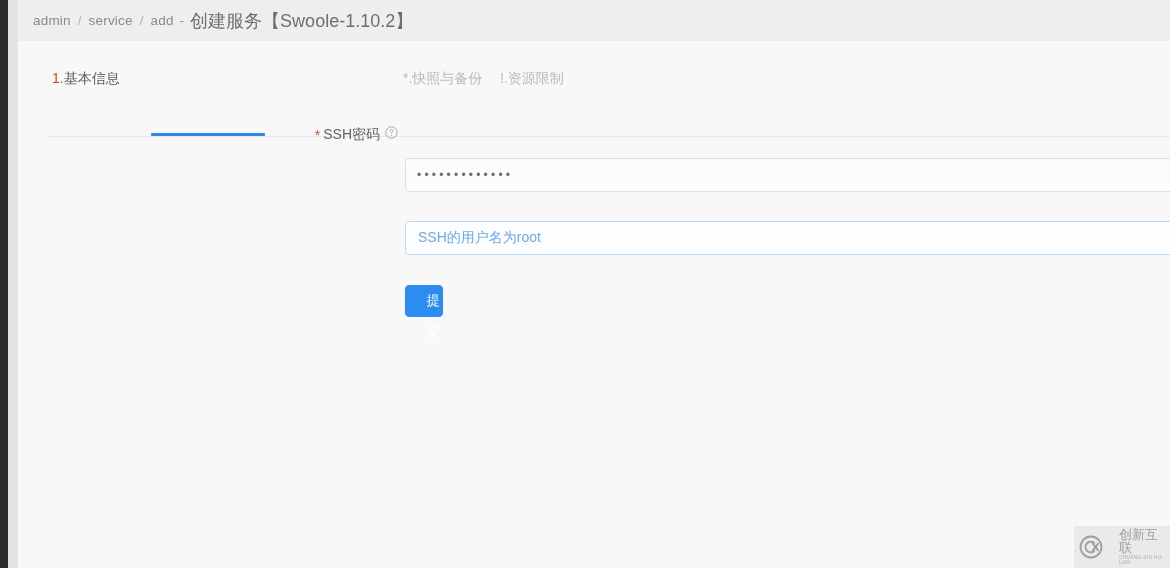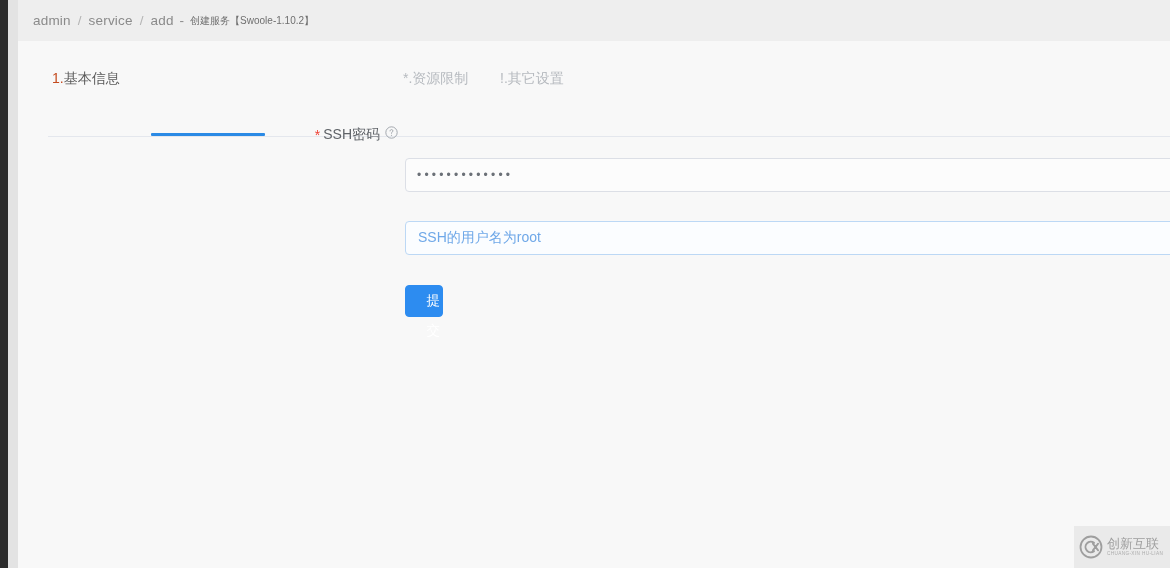--- a/index.html
+++ b/index.html
@@ -54,21 +54,21 @@
     font-size: 13.5px;
     color: #8a8a8a;
     letter-spacing: .2px;
   }
   .crumb-sep {
     font-size: 13.5px;
     color: #b4b4b4;
     margin: 0 7px;
   }
   .crumb-current {
-    font-size: 10px;
+    font-size: 18px;
     color: #6f6f6f;
   }
   .crumb-dash {
     font-size: 13.5px;
     color: #8a8a8a;
     margin: 0 6px;
   }
 
   
   .card {
@@ -215,21 +215,21 @@
     padding-left: 5px;
     box-sizing: border-box;
     opacity: .95;
   }
   .wm-logo {
     width: 24px;
     height: 24px;
     flex: 0 0 24px;
   }
   .wm-text {
-    margin-left: 4px;
+    margin-left: 16px;
     display: flex;
     flex-direction: column;
     justify-content: center;
     line-height: 1;
   }
   .wm-cn {
     font-size: 13px;
     color: #9a9a9a;
     letter-spacing: 0px;
   }
@@ -266,25 +266,25 @@
 
     <div class="tabs">
 
       <div class="tab" style="left:4px;">
         <span class="pfx">1.</span><span class="ttl">基本信息</span>
       </div>
 
 
 
       <div class="tab inactive" style="left:355px;">
-        <span class="pfx">*.</span><span class="ttl">资源限制</span>
+        <span class="pfx">*.</span><span class="ttl">快照与备份</span>
       </div>
 
       <div class="tab inactive" style="left:452px;">
-        <span class="pfx">!.</span><span class="ttl">其它设置</span>
+        <span class="pfx">!.</span><span class="ttl">资源限制</span>
       </div>
     </div>
 
     <div class="tab-underline"></div>
 
     <div class="form-row" style="top:76px; width:360px;">
       <div class="form-label">
         <span class="req-star">*</span><span>SSH密码</span><span class="help-icon"><svg width="13" height="13" viewBox="0 0 16 16">
               <circle cx="8" cy="8" r="7" fill="none" stroke="#9aa0a6" stroke-width="1.1"></circle>
               <path d="M6.2 6.1c0-1 .8-1.7 1.8-1.7s1.8.7 1.8 1.6c0 .8-.5 1.2-1.1 1.6-.5.3-.7.6-.7 1.1v.3" fill="none" stroke="#9aa0a6" stroke-width="1.1" stroke-linecap="round"></path>

